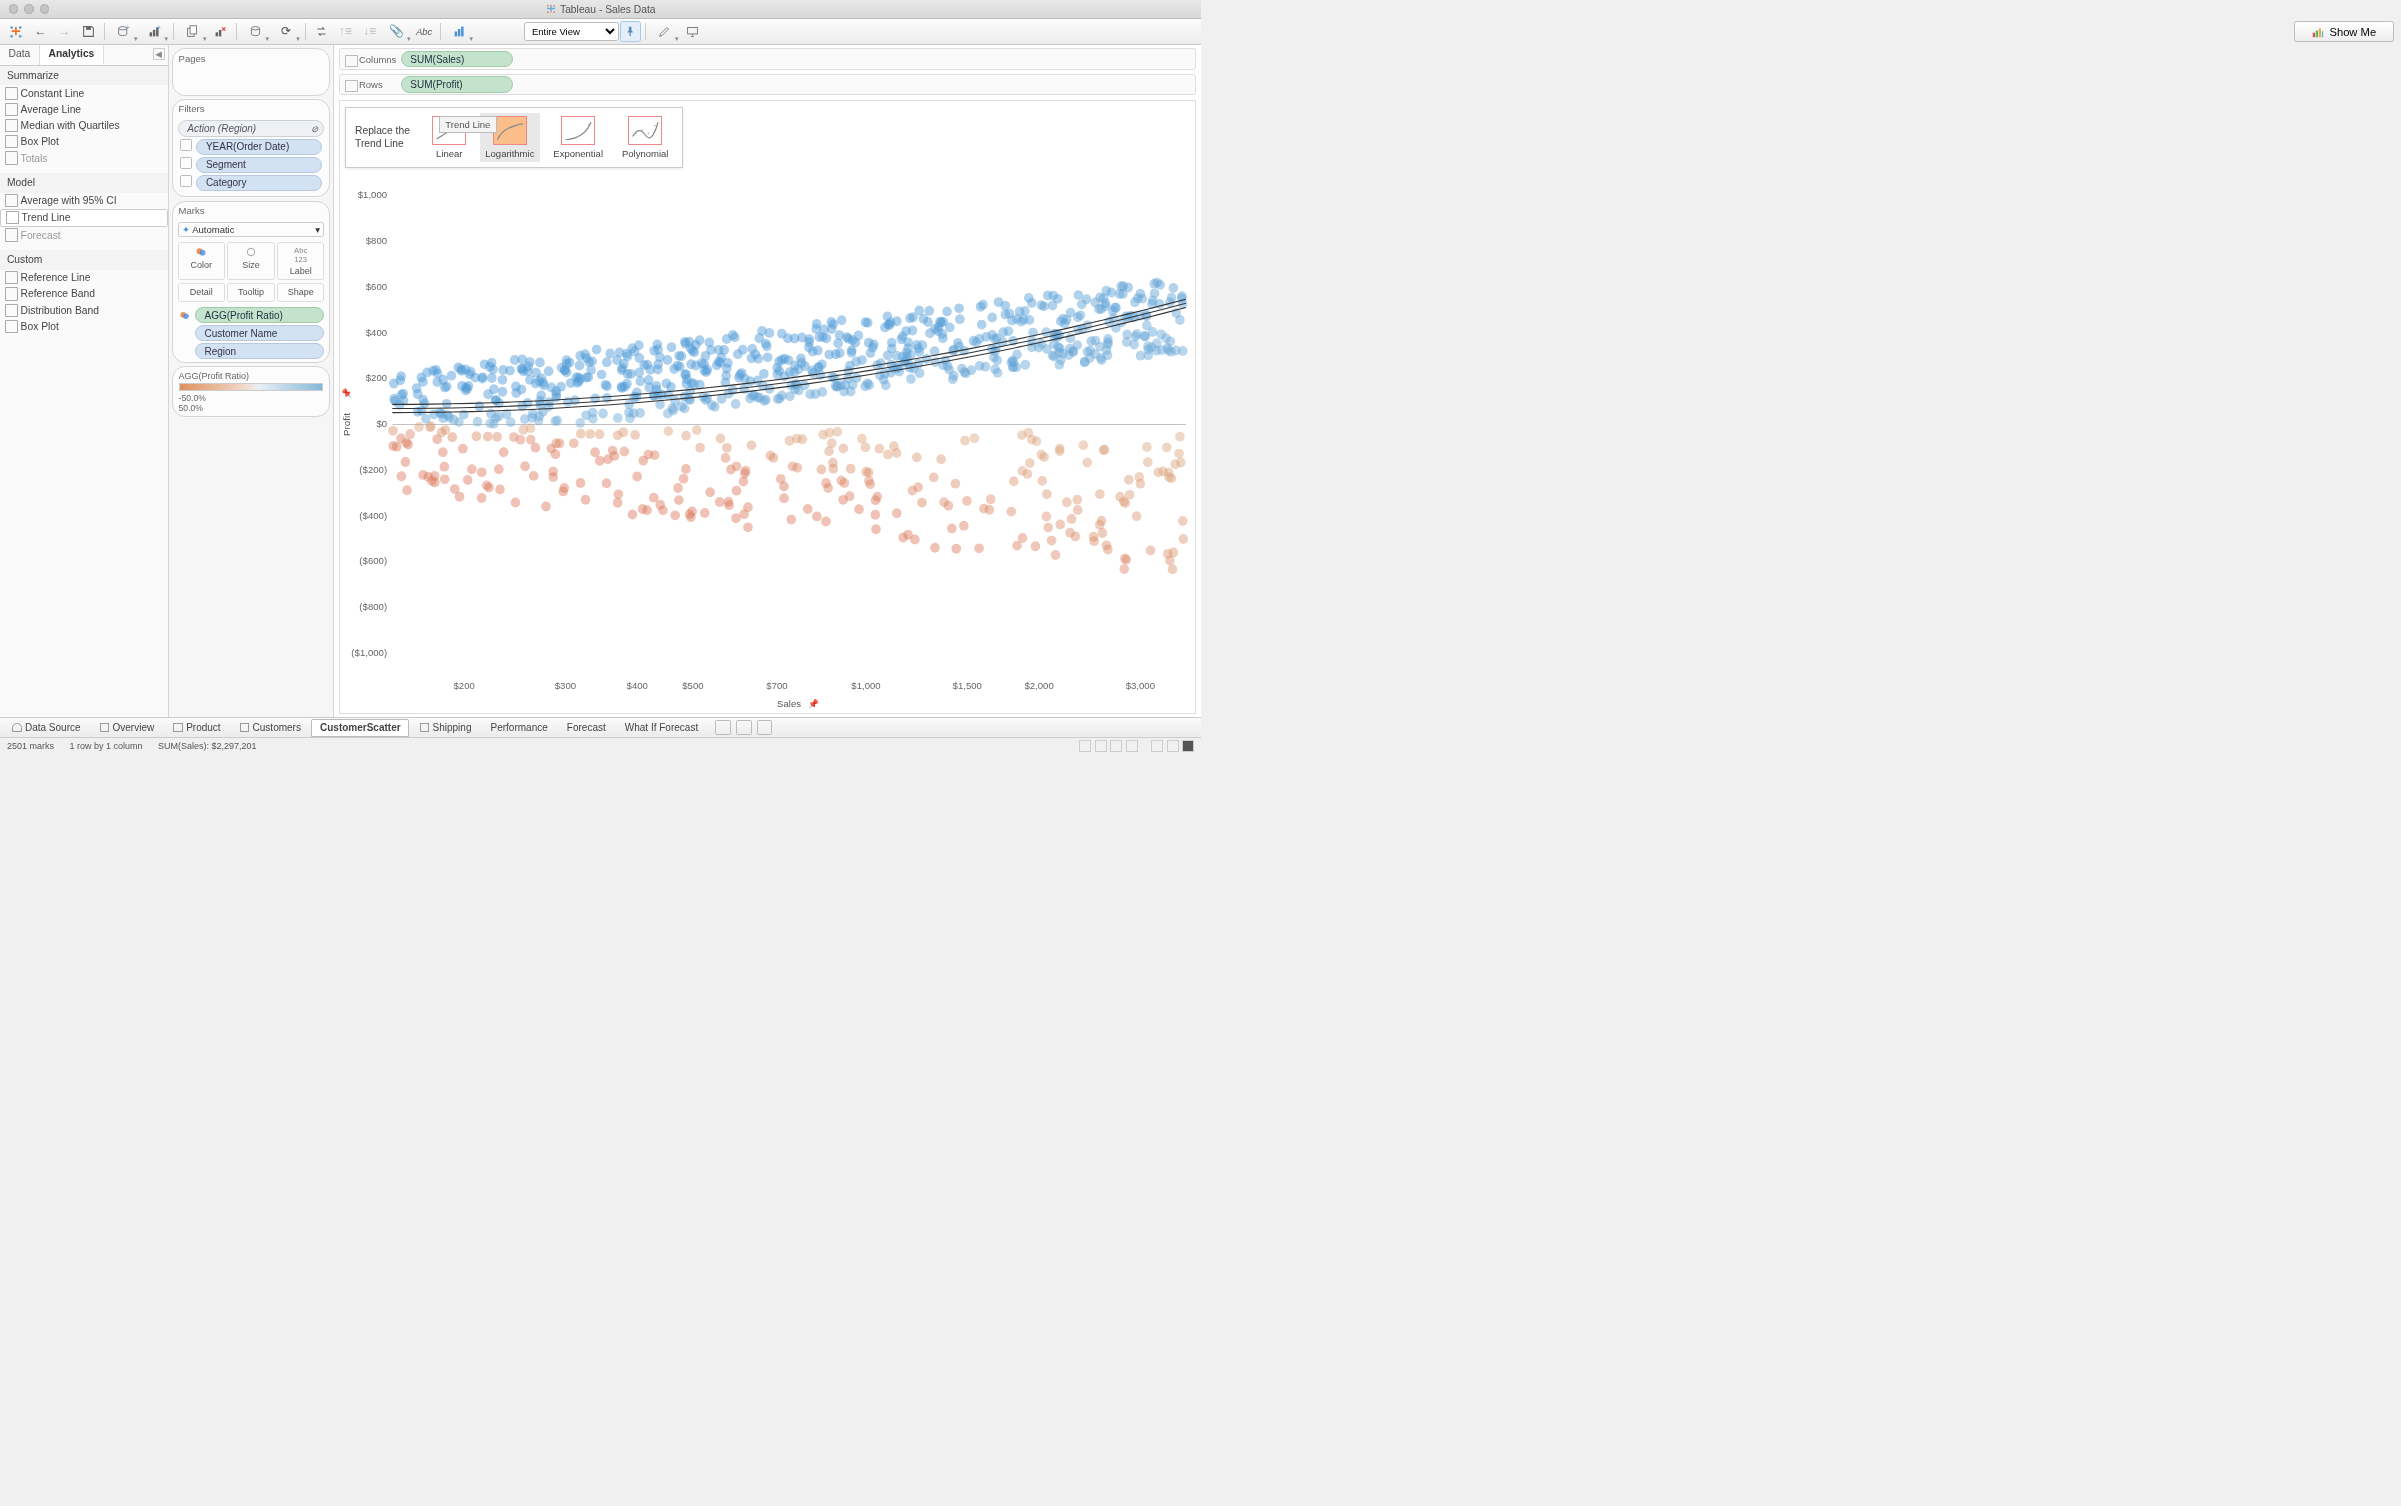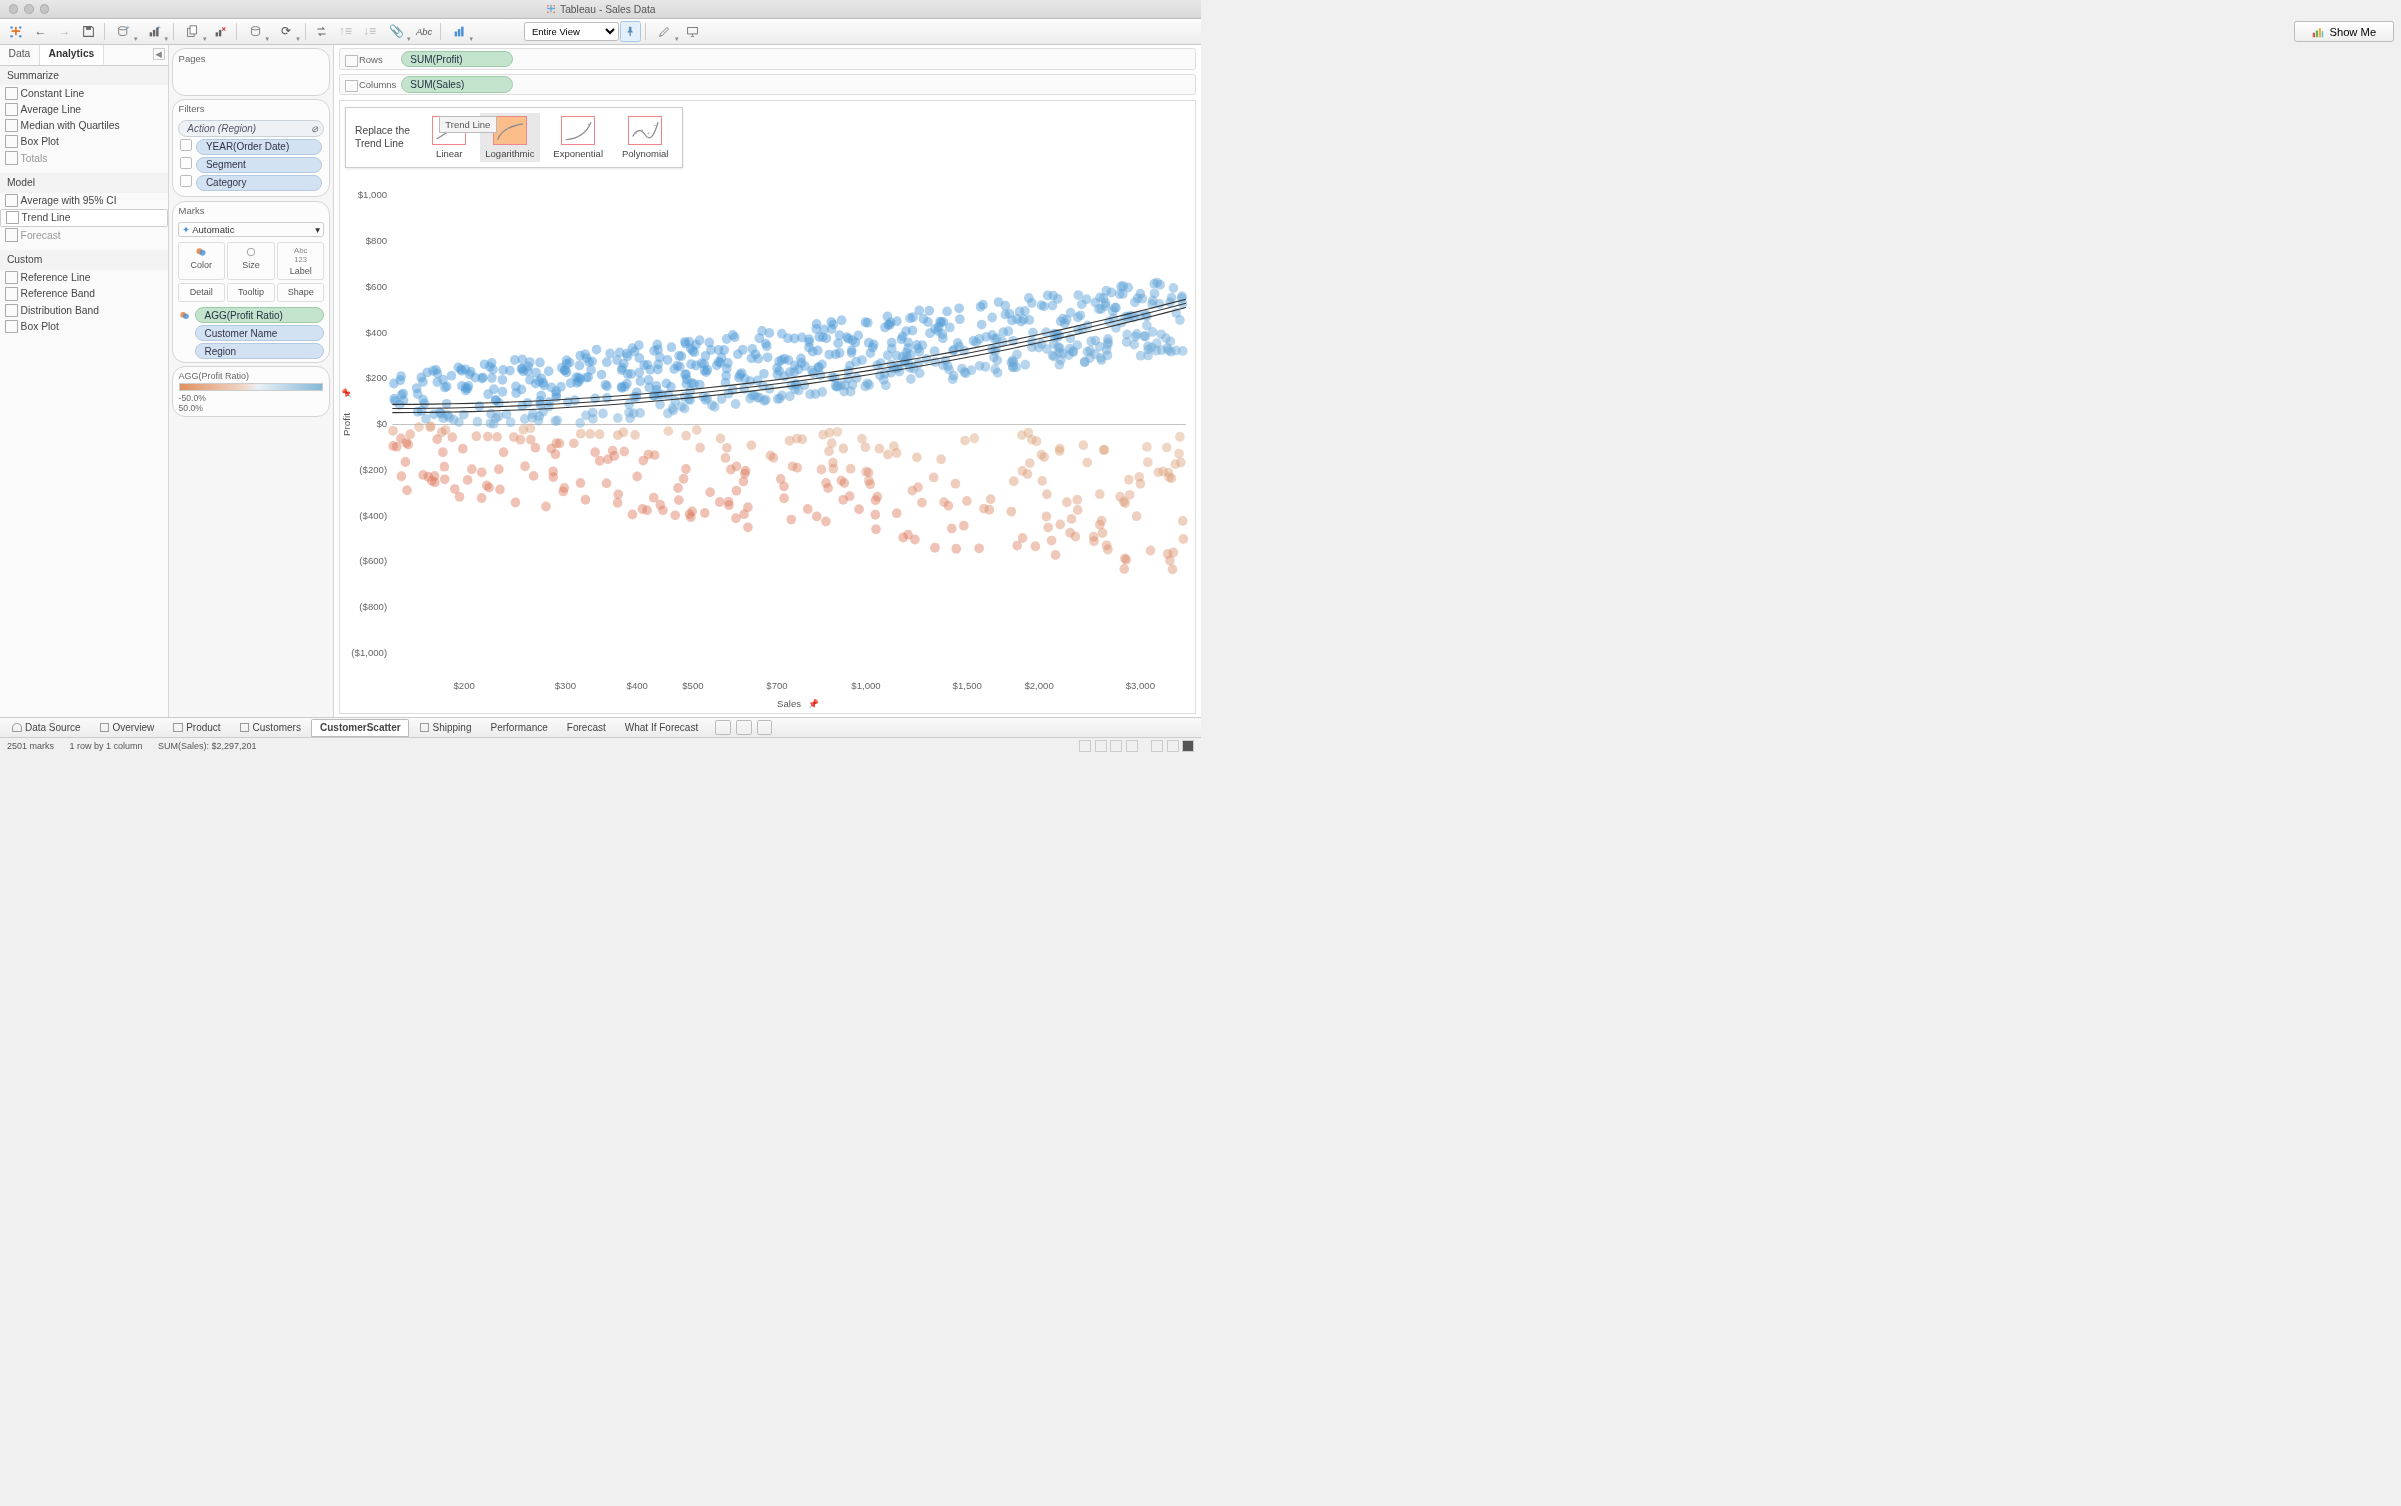--- a/index.html
+++ b/index.html
@@ -317,26 +317,26 @@
       <div class="legend-range">
           <span>-50.0%</span>
           <span>50.0%</span>
         </div>
     </div>
   </div>
 
   <div class="workspace">
     <div class="shelves">
       <div class="shelf">
+        <div class="shelf-label">Columns</div>
+        <div class="pill meas" style="width:112px">SUM(Sales)</div>
+      </div>
+      <div class="shelf">
         <div class="shelf-label">Rows</div>
         <div class="pill meas" style="width:112px">SUM(Profit)</div>
-      </div>
-      <div class="shelf">
-        <div class="shelf-label">Columns</div>
-        <div class="pill meas" style="width:112px">SUM(Sales)</div>
       </div>
     </div>
     <div class="viz-wrap">
       <div class="trend-overlay">
         <div class="trend-text"><span>Replace the</span><br><span>Trend Line</span></div>
         <div class="trend-opt">
             <div class="trend-square">
               <svg width="31" height="26" viewBox="0 0 36 30">
                 <line x1="2" y1="25" x2="34" y2="5" stroke="#888" stroke-width="1.5"></line>
                 <circle cx="8" cy="22" r="1" fill="#aaa"></circle>

